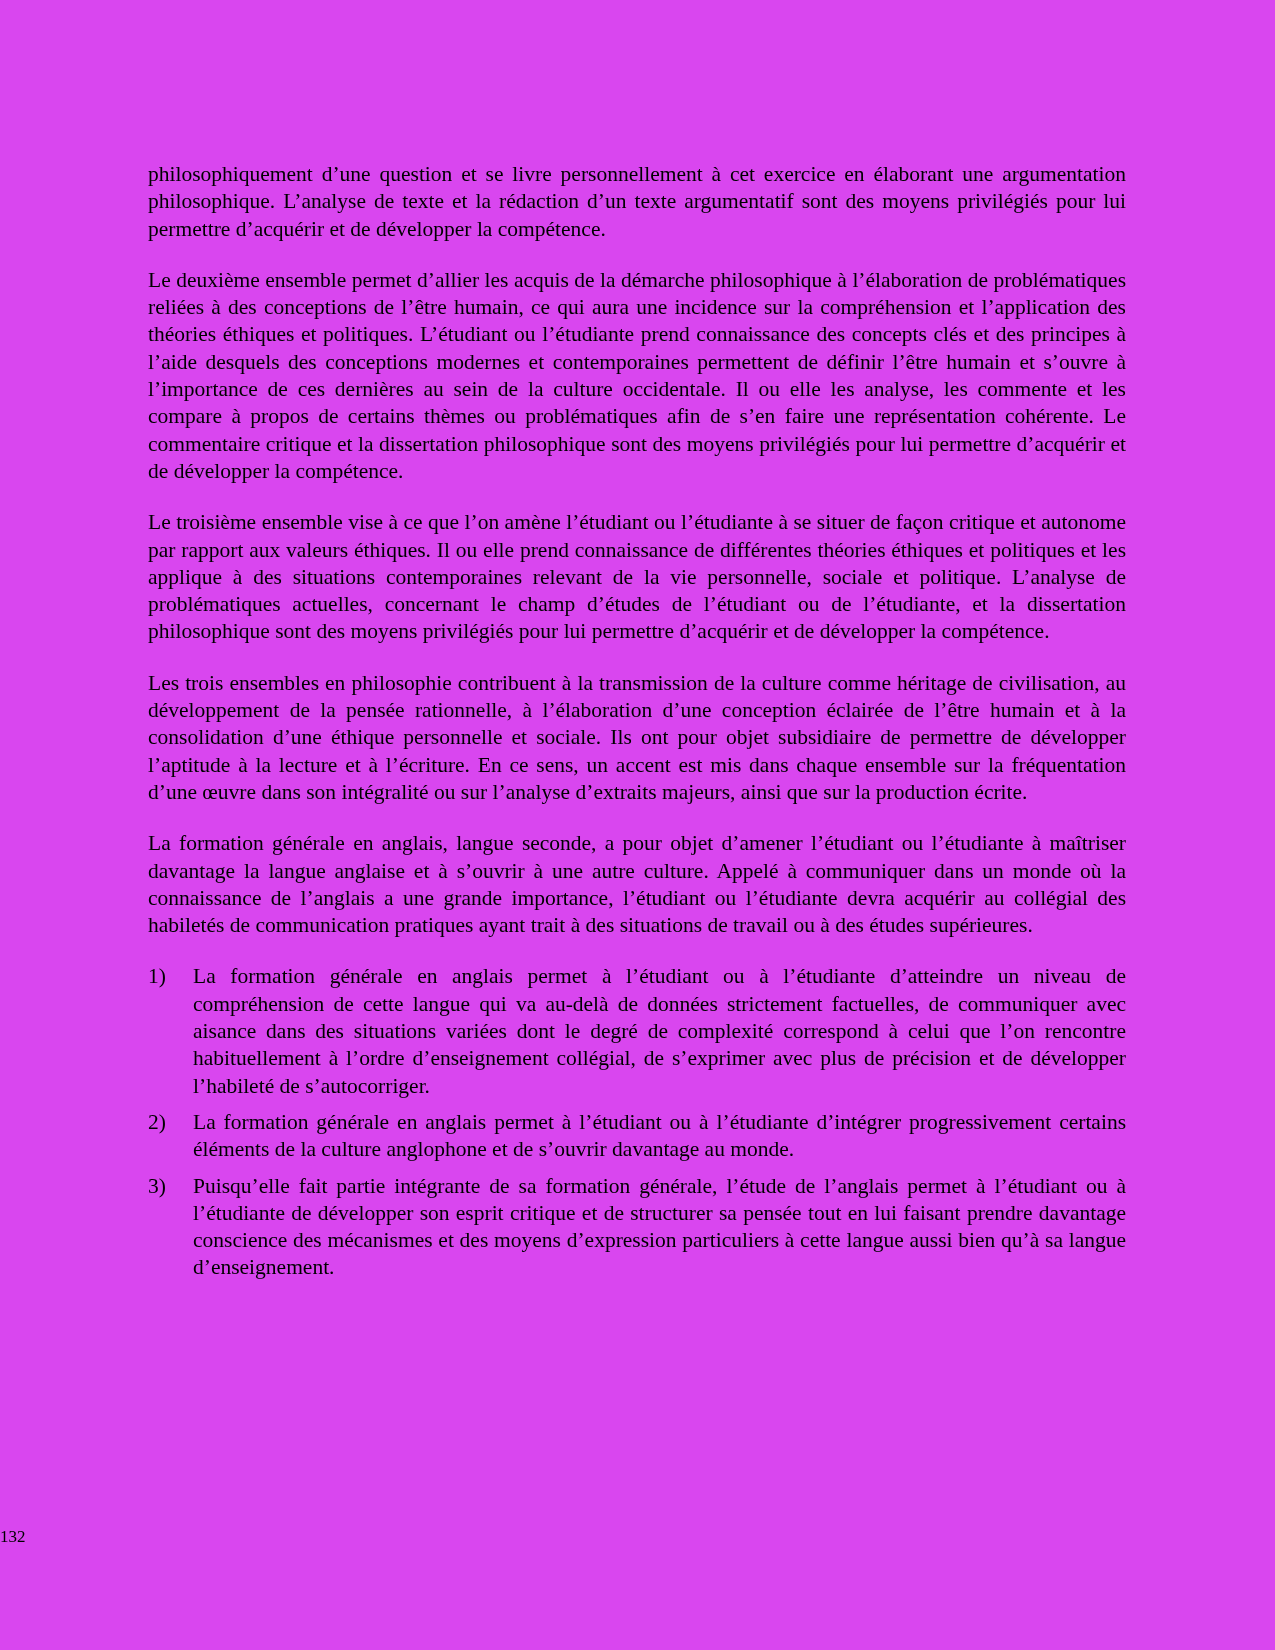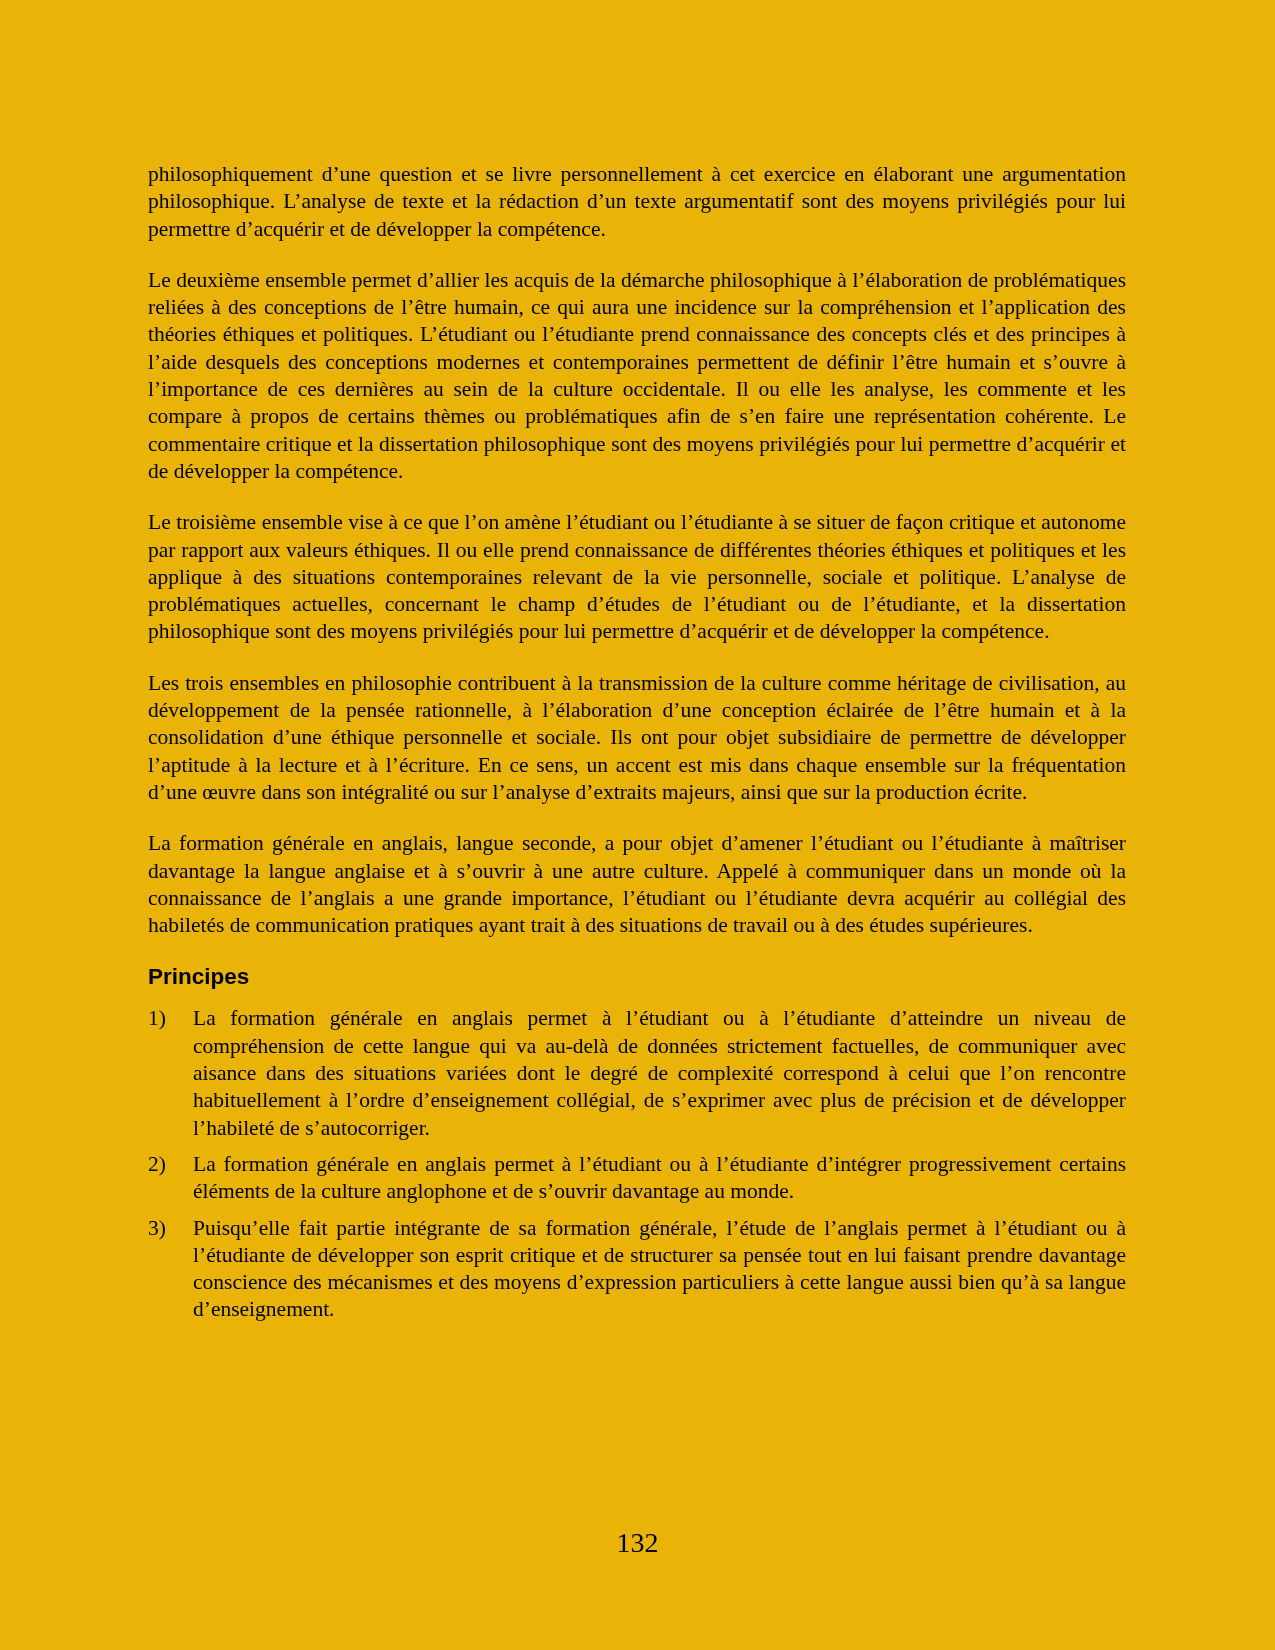--- a/index.html
+++ b/index.html
@@ -4,21 +4,21 @@
 <style>
   html, body {
     margin: 0;
     padding: 0;
     background: #ffffff;
   }
   .page {
     position: relative;
     width: 1275px;
     height: 1650px;
-    background: #eab308;
+    background: #d946ef;
     color: #000000;
     overflow: hidden;
   }
   .content {
     position: absolute;
     left: 148px;
     top: 161px;
     width: 978px;
     font-family: "Liberation Serif", "DejaVu Serif", serif;
     font-size: 21.5px;
@@ -50,44 +50,42 @@
   .list-item .marker {
     position: absolute;
     left: 0;
     top: 0;
   }
   .page-number {
     position: absolute;
     left: 0;
     top: 1527px;
     width: 1275px;
-    text-align: center;
     font-family: "Liberation Serif", "DejaVu Serif", serif;
-    font-size: 28px;
+    font-size: 17px;
     color: #000000;
   }
 </style>
 </head>
 <body>
 
 <div class="page">
   <div class="content">
 
     <p class="para">philosophiquement d’une question et se livre personnellement à cet exercice en élaborant une argumentation philosophique. L’analyse de texte et la rédaction d’un texte argumentatif sont des moyens privilégiés pour lui permettre d’acquérir et de développer la compétence.</p>
 
     <p class="para">Le deuxième ensemble permet d’allier les acquis de la démarche philosophique à l’élaboration de problématiques reliées à des conceptions de l’être humain, ce qui aura une incidence sur la compréhension et l’application des théories éthiques et politiques. L’étudiant ou l’étudiante prend connaissance des concepts clés et des principes à l’aide desquels des conceptions modernes et contemporaines permettent de définir l’être humain et s’ouvre à l’importance de ces dernières au sein de la culture occidentale. Il ou elle les analyse, les commente et les compare à propos de certains thèmes ou problématiques afin de s’en faire une représentation cohérente. Le commentaire critique et la dissertation philosophique sont des moyens privilégiés pour lui permettre d’acquérir et de développer la compétence.</p>
 
     <p class="para">Le troisième ensemble vise à ce que l’on amène l’étudiant ou l’étudiante à se situer de façon critique et autonome par rapport aux valeurs éthiques. Il ou elle prend connaissance de différentes théories éthiques et politiques et les applique à des situations contemporaines relevant de la vie personnelle, sociale et politique. L’analyse de problématiques actuelles, concernant le champ d’études de l’étudiant ou de l’étudiante, et la dissertation philosophique sont des moyens privilégiés pour lui permettre d’acquérir et de développer la compétence.</p>
 
     <p class="para">Les trois ensembles en philosophie contribuent à la transmission de la culture comme héritage de civilisation, au développement de la pensée rationnelle, à l’élaboration d’une conception éclairée de l’être humain et à la consolidation d’une éthique personnelle et sociale. Ils ont pour objet subsidiaire de permettre de développer l’aptitude à la lecture et à l’écriture. En ce sens, un accent est mis dans chaque ensemble sur la fréquentation d’une œuvre dans son intégralité ou sur l’analyse d’extraits majeurs, ainsi que sur la production écrite.</p>
 
 
     <p class="para">La formation générale en anglais, langue seconde, a pour objet d’amener l’étudiant ou l’étudiante à maîtriser davantage la langue anglaise et à s’ouvrir à une autre culture. Appelé à communiquer dans un monde où la connaissance de l’anglais a une grande importance, l’étudiant ou l’étudiante devra acquérir au collégial des habiletés de communication pratiques ayant trait à des situations de travail ou à des études supérieures.</p>
 
-    <h2 class="heading">Principes</h2>
 
     <div class="list">
       <div class="list-item">
         <span class="marker">1)</span>
         <span class="item-text">La formation générale en anglais permet à l’étudiant ou à l’étudiante d’atteindre un niveau de compréhension de cette langue qui va au-delà de données strictement factuelles, de communiquer avec aisance dans des situations variées dont le degré de complexité correspond à celui que l’on rencontre habituellement à l’ordre d’enseignement collégial, de s’exprimer avec plus de précision et de développer l’habileté de s’autocorriger.</span>
       </div>
       <div class="list-item">
         <span class="marker">2)</span>
         <span class="item-text">La formation générale en anglais permet à l’étudiant ou à l’étudiante d’intégrer progressivement certains éléments de la culture anglophone et de s’ouvrir davantage au monde.</span>
       </div>

